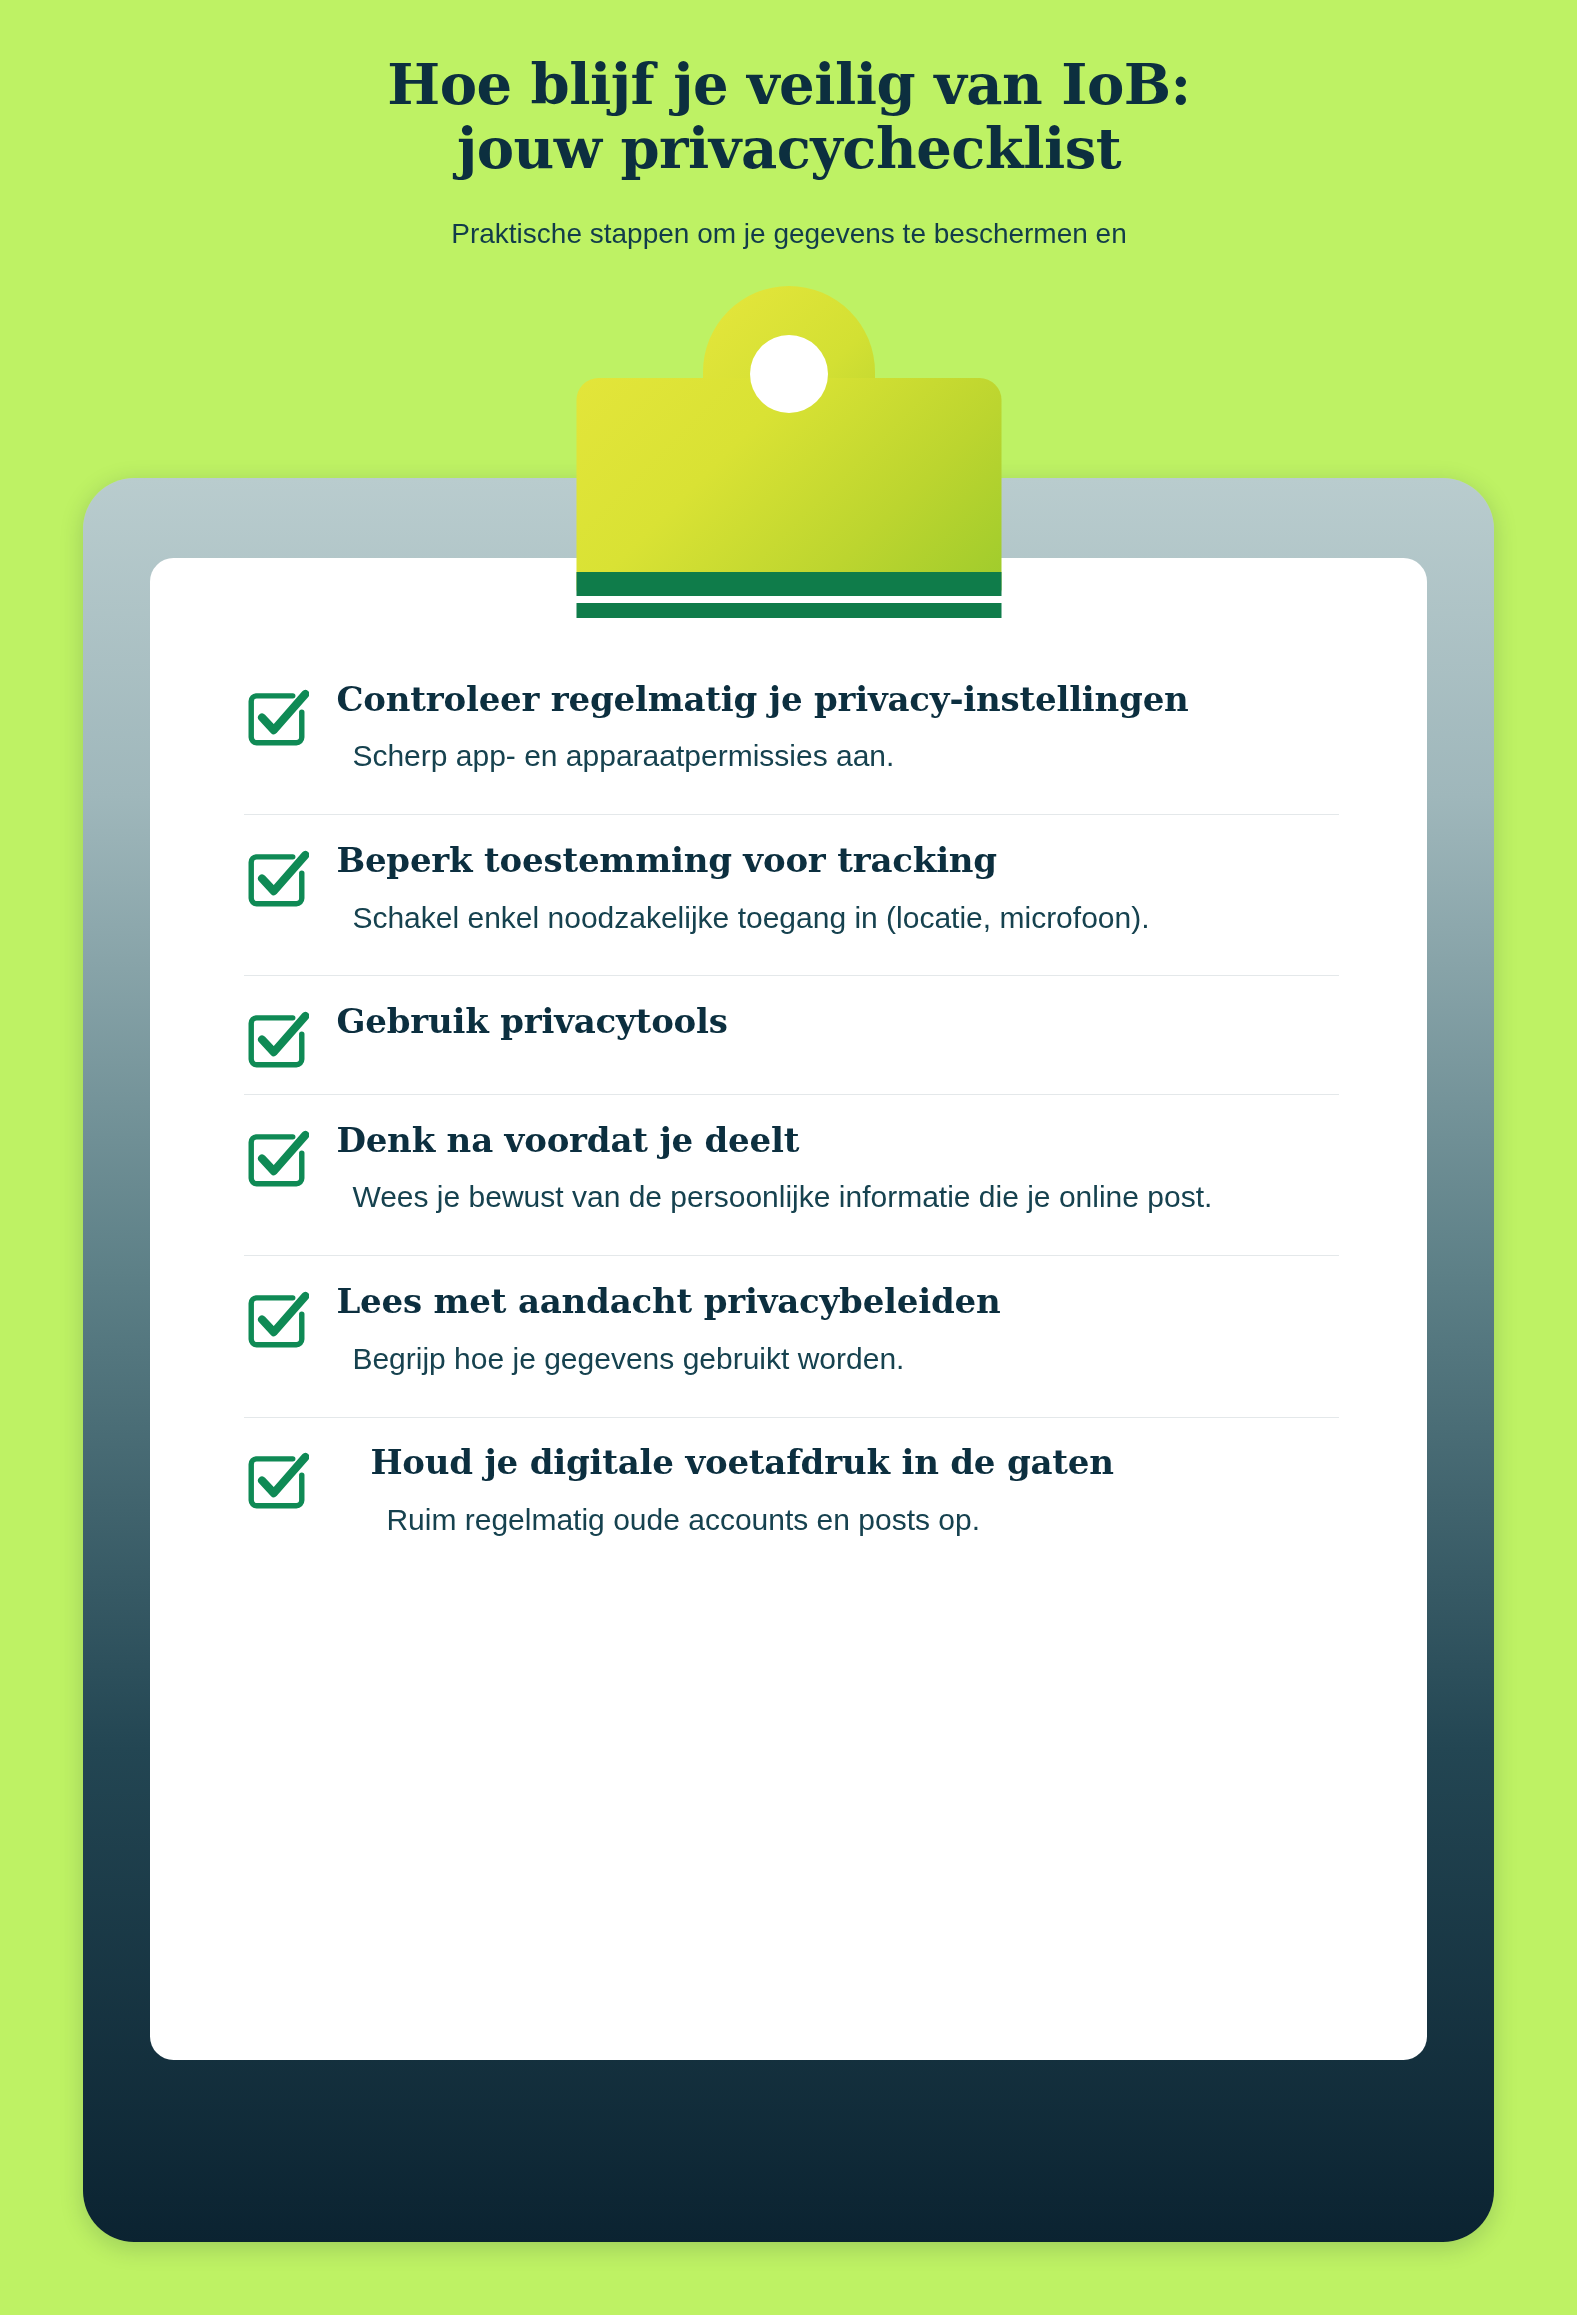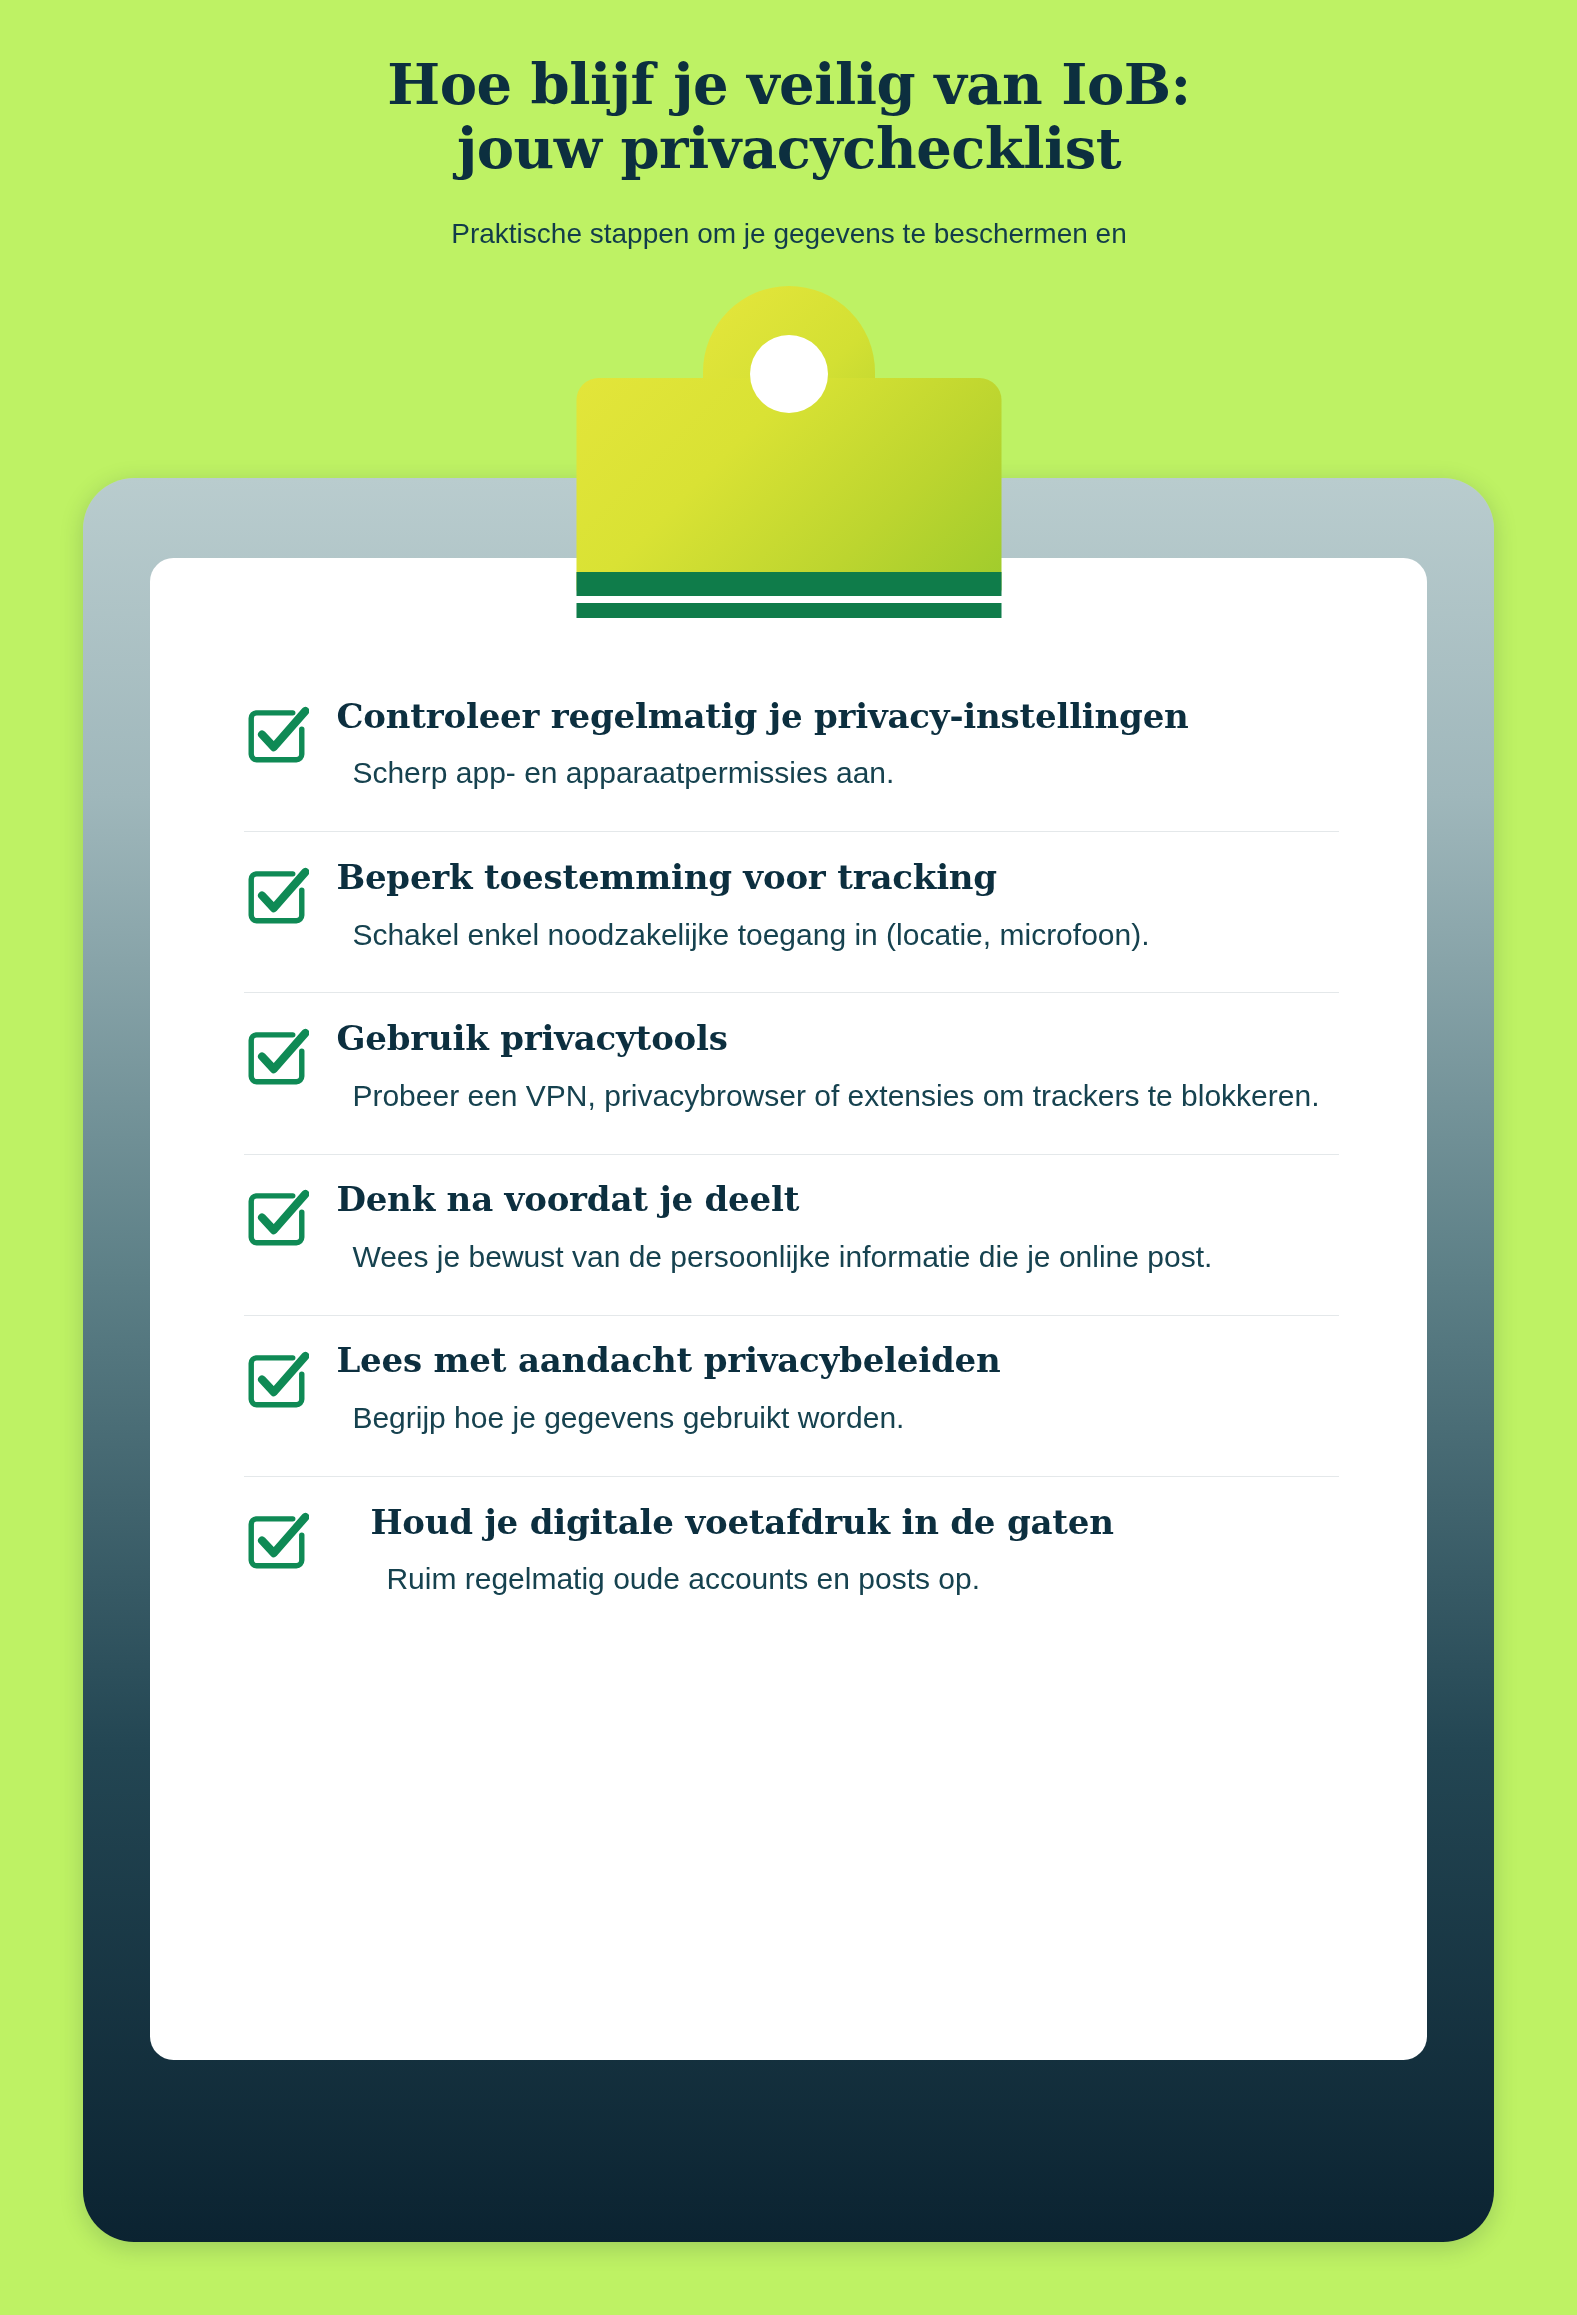--- a/index.html
+++ b/index.html
@@ -143,21 +143,21 @@
     width: 425px;
     height: 14.5px;
     background: #0f7c4a;
     z-index: 5;
   }
 
   
   .checklist {
     position: absolute;
     left: 244px;
-    top: 671px;
+    top: 654px;
     width: 1095px;
   }
   .check-item {
     display: flex;
     align-items: flex-start;
     padding: 23.5px 0 22px 0;
     border-bottom: 1.8px solid #e4e8ea;
   }
   .check-item.last {
     border-bottom: none;
@@ -247,21 +247,20 @@
 
     <div class="check-item">
       <div class="check-box">
         <svg class="check-svg" width="65" height="65" viewBox="0 0 72 72" aria-hidden="true">
           <path d="M64 30 V58 a6 6 0 0 1 -6 6 H14 a6 6 0 0 1 -6 -6 V18 a6 6 0 0 1 6 -6 h40" fill="none" stroke="#0f8a55" stroke-width="6" stroke-linecap="round"></path>
           <path d="M20 36 L33 50 L68 10" fill="none" stroke="#0f8a55" stroke-width="9" stroke-linecap="round" stroke-linejoin="round"></path>
         </svg>
       </div>
       <div class="check-text">
         <p class="item-title">Gebruik privacytools</p>
-        <p class="item-desc">Probeer een VPN, privacybrowser of extensies om trackers te blokkeren.</p>
       </div>
     </div>
 
     <div class="check-item">
       <div class="check-box">
         <svg class="check-svg" width="65" height="65" viewBox="0 0 72 72" aria-hidden="true">
           <path d="M64 30 V58 a6 6 0 0 1 -6 6 H14 a6 6 0 0 1 -6 -6 V18 a6 6 0 0 1 6 -6 h40" fill="none" stroke="#0f8a55" stroke-width="6" stroke-linecap="round"></path>
           <path d="M20 36 L33 50 L68 10" fill="none" stroke="#0f8a55" stroke-width="9" stroke-linecap="round" stroke-linejoin="round"></path>
         </svg>
       </div>

